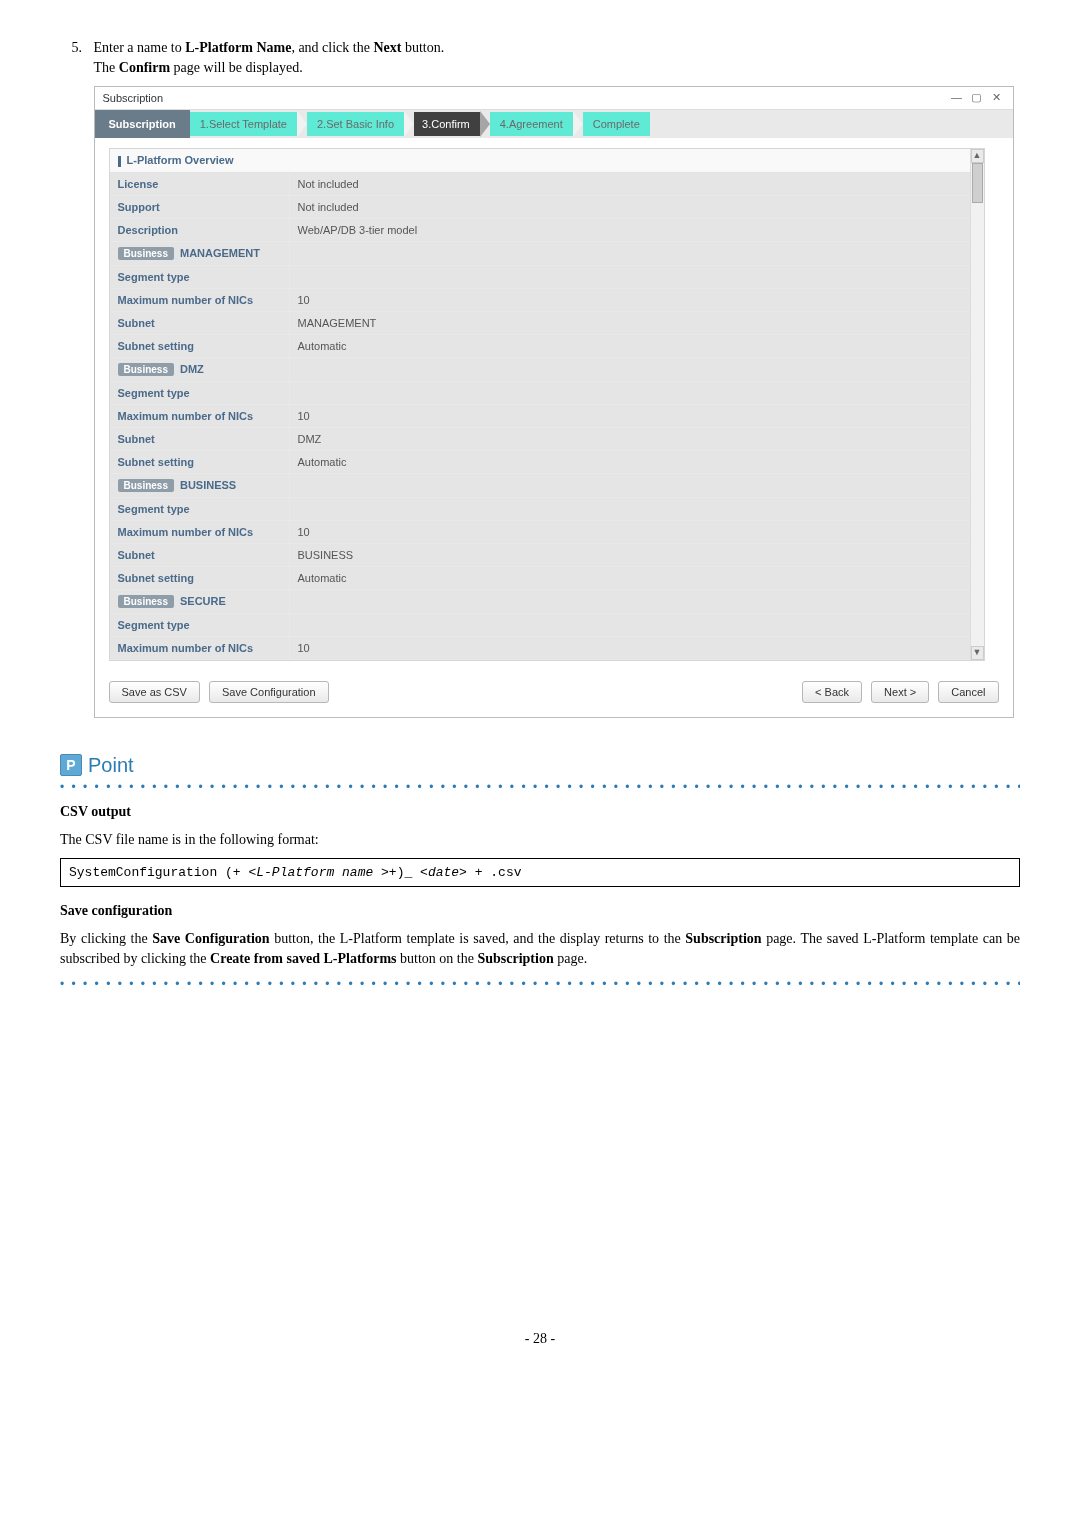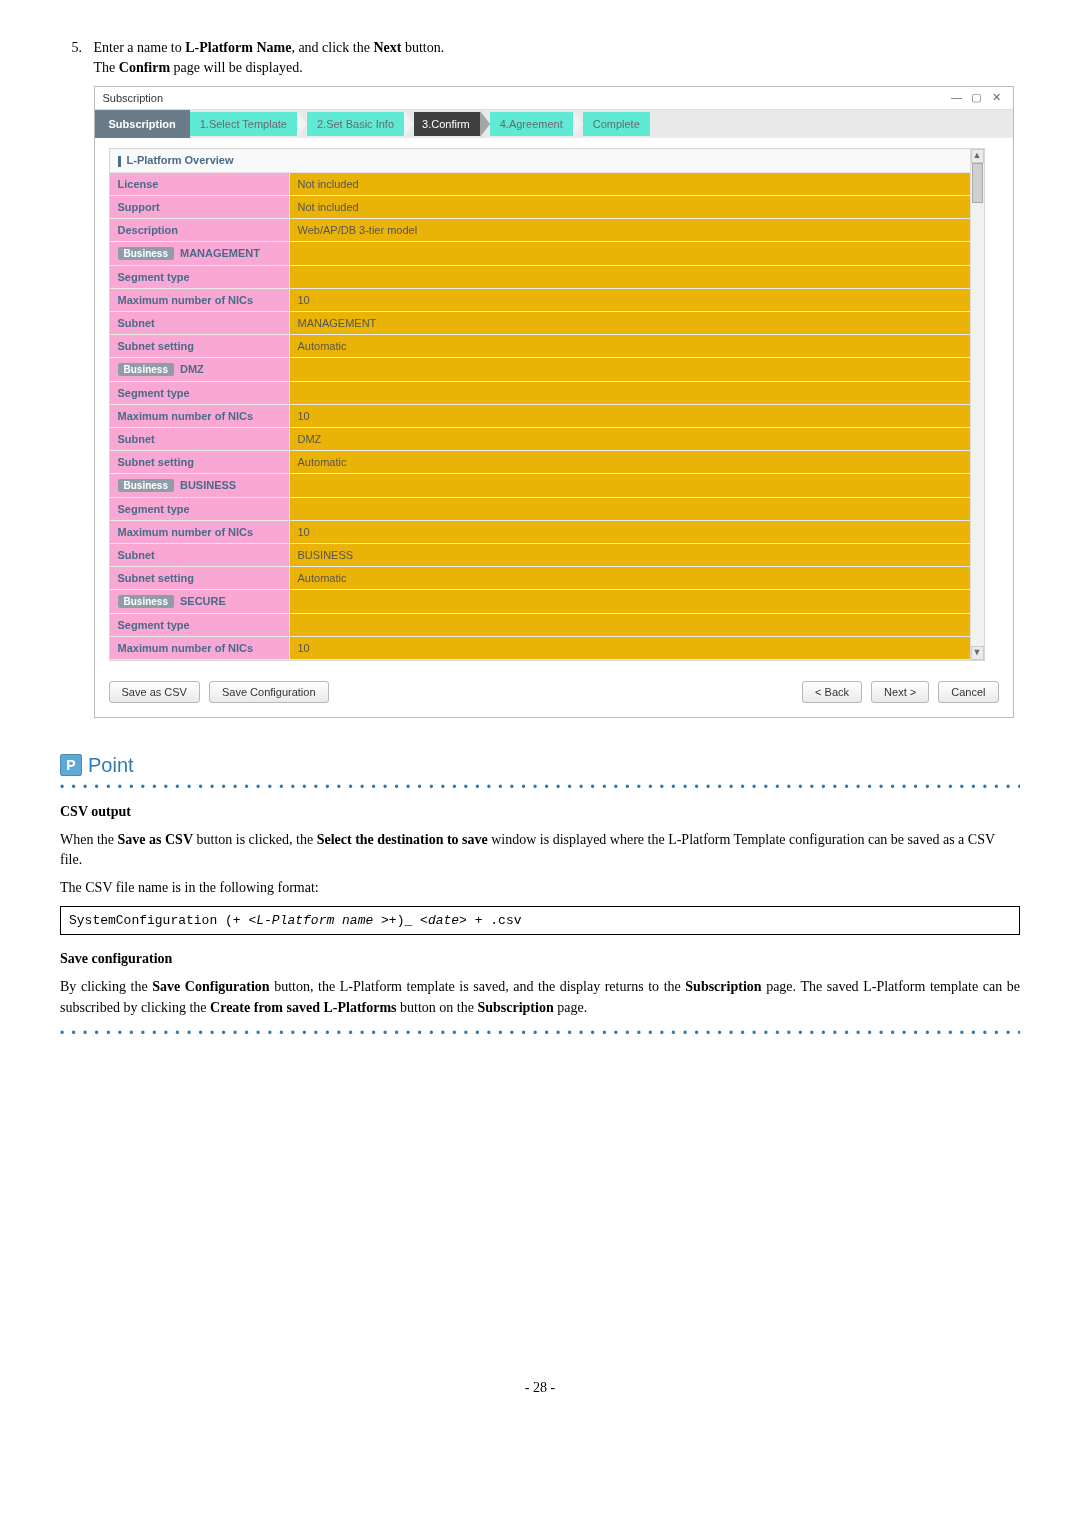--- a/index.html
+++ b/index.html
@@ -24,22 +24,22 @@
   .ss-usage-lbl { color:#222; font-weight:bold; }
   .ss-panel { padding: 10px 14px 4px 14px; }
   .ss-scroll { position:relative; border:1px solid #d6d6d6; }
   .ss-scrollbar { position:absolute; right:0; top:0; bottom:0; width:14px; background:#f1f1f1; border-left:1px solid #ddd; }
   .ss-scrollbar .arrow { height:14px; text-align:center; font-size:9px; color:#666; background:#eaeaea; border:1px solid #ccc; }
   .ss-scrollbar .thumb { position:absolute; top:14px; height:40px; left:1px; right:1px; background:#cfcfcf; border:1px solid #aaa; }
   .ss-scrollbar .arrow.bot { position:absolute; bottom:0; left:0; right:0; }
   .ss-section-head { background:#f9f9f9; padding:5px 8px; color:#4a6a8a; font-weight:bold; border-bottom:1px solid #e3e3e3; }
   .ss-section-head .bar { display:inline-block; width:3px; height:11px; background:#4a6a8a; margin-right:6px; vertical-align:middle; }
   .ss-row { display:flex; border-bottom:1px solid #e9e9e9; }
-  .ss-cell-label { width:180px; padding:5px 8px; color:#4a6a8a; font-weight:bold; background:#f9a8d4; border-right:1px solid #e9e9e9; }
-  .ss-cell-val { flex:1; padding:5px 8px; color:#555; background:#eab308; }
+  .ss-cell-label { width:180px; padding:5px 8px; color:#4a6a8a; font-weight:bold; background:#e5e5e5; border-right:1px solid #e9e9e9; }
+  .ss-cell-val { flex:1; padding:5px 8px; color:#555; background:#e5e5e5; }
   .badge { display:inline-block; background:#8e9da8; color:#fff; font-size:10px; padding:1px 6px; border-radius:2px; margin-right:6px; }
   .ss-footer { display:flex; justify-content:space-between; padding:16px 14px 14px 14px; }
   .ss-btn { display:inline-block; padding:4px 12px; border:1px solid #b7b7b7; background:linear-gradient(#fff,#e9e9e9); border-radius:3px; color:#333; font-size:11px; margin-left:6px; }
   .ss-btn:first-child { margin-left:0; }
   .point-block { margin-top: 36px; }
   .point-head { display:flex; align-items:center; gap:6px; font-family: Arial, sans-serif; }
   .point-icon { width:22px; height:22px; background:#5fa9d6; border:1px solid #4a8ab3; color:#fff; font-weight:bold; text-align:center; line-height:20px; border-radius:2px; font-size:14px; }
   .point-label { color:#2b7bb5; font-size:20px; }
   .dots { color:#2b7bb5; letter-spacing:2px; font-size:12px; white-space:nowrap; overflow:hidden; margin:3px 0 10px 0; font-family: Arial, sans-serif;}
   .sub-h { font-weight:bold; margin: 2px 0 10px 0; }
@@ -203,23 +203,20 @@
 </div>
 
 <div class="point-block">
   <div class="point-head">
     <span class="point-icon">P</span>
     <span class="point-label">Point</span>
   </div>
   <div class="dots">• • • • • • • • • • • • • • • • • • • • • • • • • • • • • • • • • • • • • • • • • • • • • • • • • • • • • • • • • • • • • • • • • • • • • • • • • • • • • • • • • • • • • • • • • • • • • • • • • • • •</div>
 
   <div class="sub-h">CSV output</div>
-  <p class="para">
-    <span>When the </span><span class="bold">Save as CSV</span><span> button is clicked, the </span><span class="bold">Select the destination to save</span><span> window is displayed where the L-Platform Template configuration can be saved as a CSV file.</span>
-  </p>
   <p class="para">The CSV file name is in the following format:</p>
   <div class="codebox">
     <span>SystemConfiguration (+ &lt;</span><span class="it">L-Platform name </span><span>&gt;+)_ &lt;</span><span class="it">date</span><span>&gt; + .csv</span>
   </div>
 
   <div class="sub-h">Save configuration</div>
   <p class="para" style="text-align:justify;">
     <span>By clicking the </span><span class="bold">Save Configuration</span><span> button, the L-Platform template is saved, and the display returns to the </span><span class="bold">Subscription</span><span> page. The saved L-Platform template can be subscribed by clicking the </span><span class="bold">Create from saved L-Platforms</span><span> button on the </span><span class="bold">Subscription</span><span> page.</span>
   </p>
   <div class="dots">• • • • • • • • • • • • • • • • • • • • • • • • • • • • • • • • • • • • • • • • • • • • • • • • • • • • • • • • • • • • • • • • • • • • • • • • • • • • • • • • • • • • • • • • • • • • • • • • • • • •</div>

